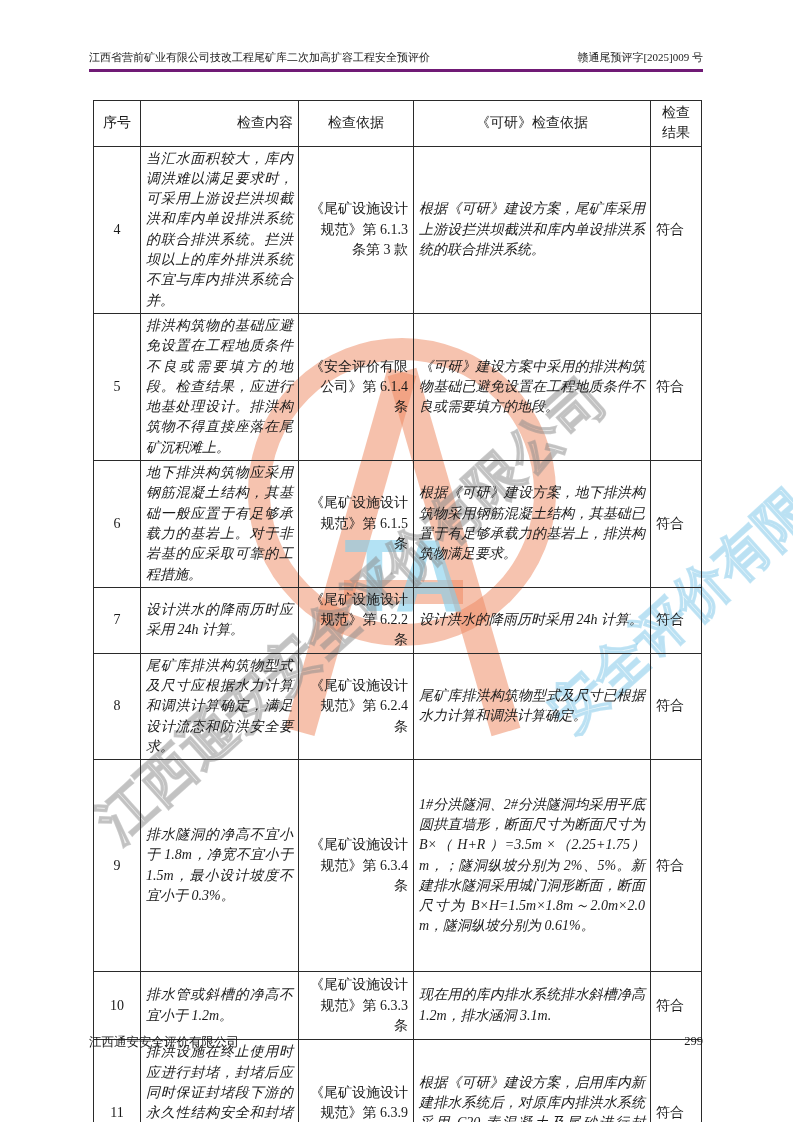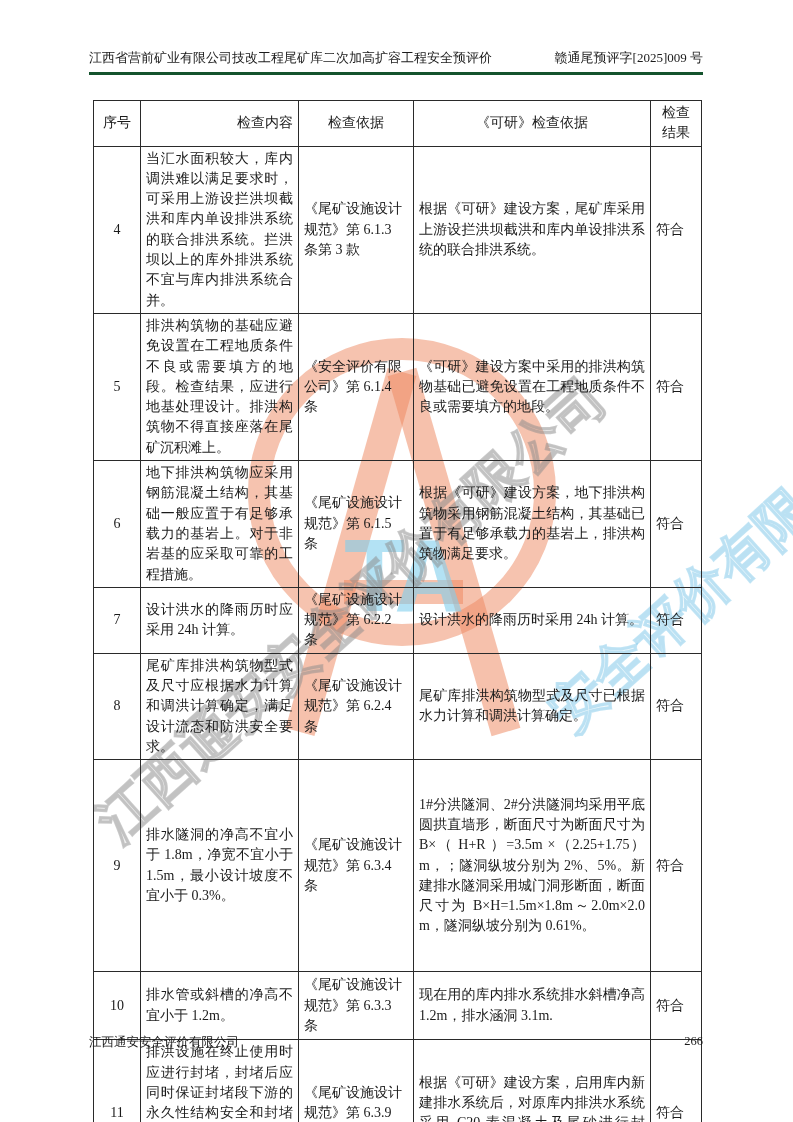--- a/index.html
+++ b/index.html
@@ -40,44 +40,44 @@
   }
   .wm-diag-blue{
     left:540px;top:700px;
     color:rgba(140,205,235,0.14);
     -webkit-text-stroke:1.5px rgba(130,200,235,0.48);
   }
   
   .hdr{
     position:absolute;top:50px;left:89px;width:614px;z-index:1;
     display:flex;justify-content:space-between;align-items:flex-end;
-    font-size:13px;line-height:1.3;
-    padding-bottom:5px;border-bottom:3px solid #14532d;
+    font-size:11px;line-height:1.3;
+    padding-bottom:5px;border-bottom:3px solid #701a75;
   }
   .hdr .t{white-space:nowrap;}
   
   table.chk{
     position:absolute;top:100px;left:93px;z-index:1;
     width:608px;border-collapse:collapse;table-layout:fixed;
     background:transparent;
     border-bottom:3px solid #111;
   }
   table.chk th,table.chk td{
     border:1px solid #2a2a2a;
     padding:2px 5px;
     font-size:14px;line-height:1.45;
     font-weight:normal;
     word-break:break-all;
   }
   table.chk thead tr{height:45px;}
   th.h-no,th.h-basis,th.h-plan,th.h-result{text-align:center;}
   th.h-content{text-align:right;}
   td.c-no{text-align:center;}
-  td.c-content,td.c-plan{text-align:justify;text-justify:inter-character;}
-  td.c-basis{text-align:left;padding:2px 3px;}
+  td.c-content,td.c-plan{text-align:justify;text-justify:inter-character;font-style:italic;}
+  td.c-basis{text-align:right;padding:2px 3px;}
   td.c-result{}
   tr.r4{height:123px;} tr.r5{height:124px;} tr.r6{height:108px;}
   tr.r7{height:43px;}  tr.r8{height:82px;}  tr.r9{height:212px;}
   tr.r10{height:68px;} tr.r11{height:125px;}
   
   .ftr{
     position:absolute;top:1034px;left:89px;width:614px;z-index:1;
     display:flex;justify-content:space-between;align-items:flex-start;
     font-size:12.5px;
   }
@@ -176,16 +176,16 @@
         <td class="c-content">排洪设施在终止使用时应进行封堵，封堵后应同时保证封堵段下游的永久性结构安全和封堵段游尾矿堆积坝渗透稳定安全和邻排水建筑物安全。</td>
         <td class="c-basis">《尾矿设施设计规范》第 6.3.9 条</td>
         <td class="c-plan">根据《可研》建设方案，启用库内新建排水系统后，对原库内排洪水系统采用 C20 素混凝土及尾砂进行封堵。</td>
         <td class="c-result">符合</td>
       </tr>
     </tbody>
   </table>
 
   <div class="ftr">
     <span>江西通安安全评价有限公司</span>
-    <span>266</span>
+    <span>299</span>
   </div>
 
 </div>
 
 </body></html>

